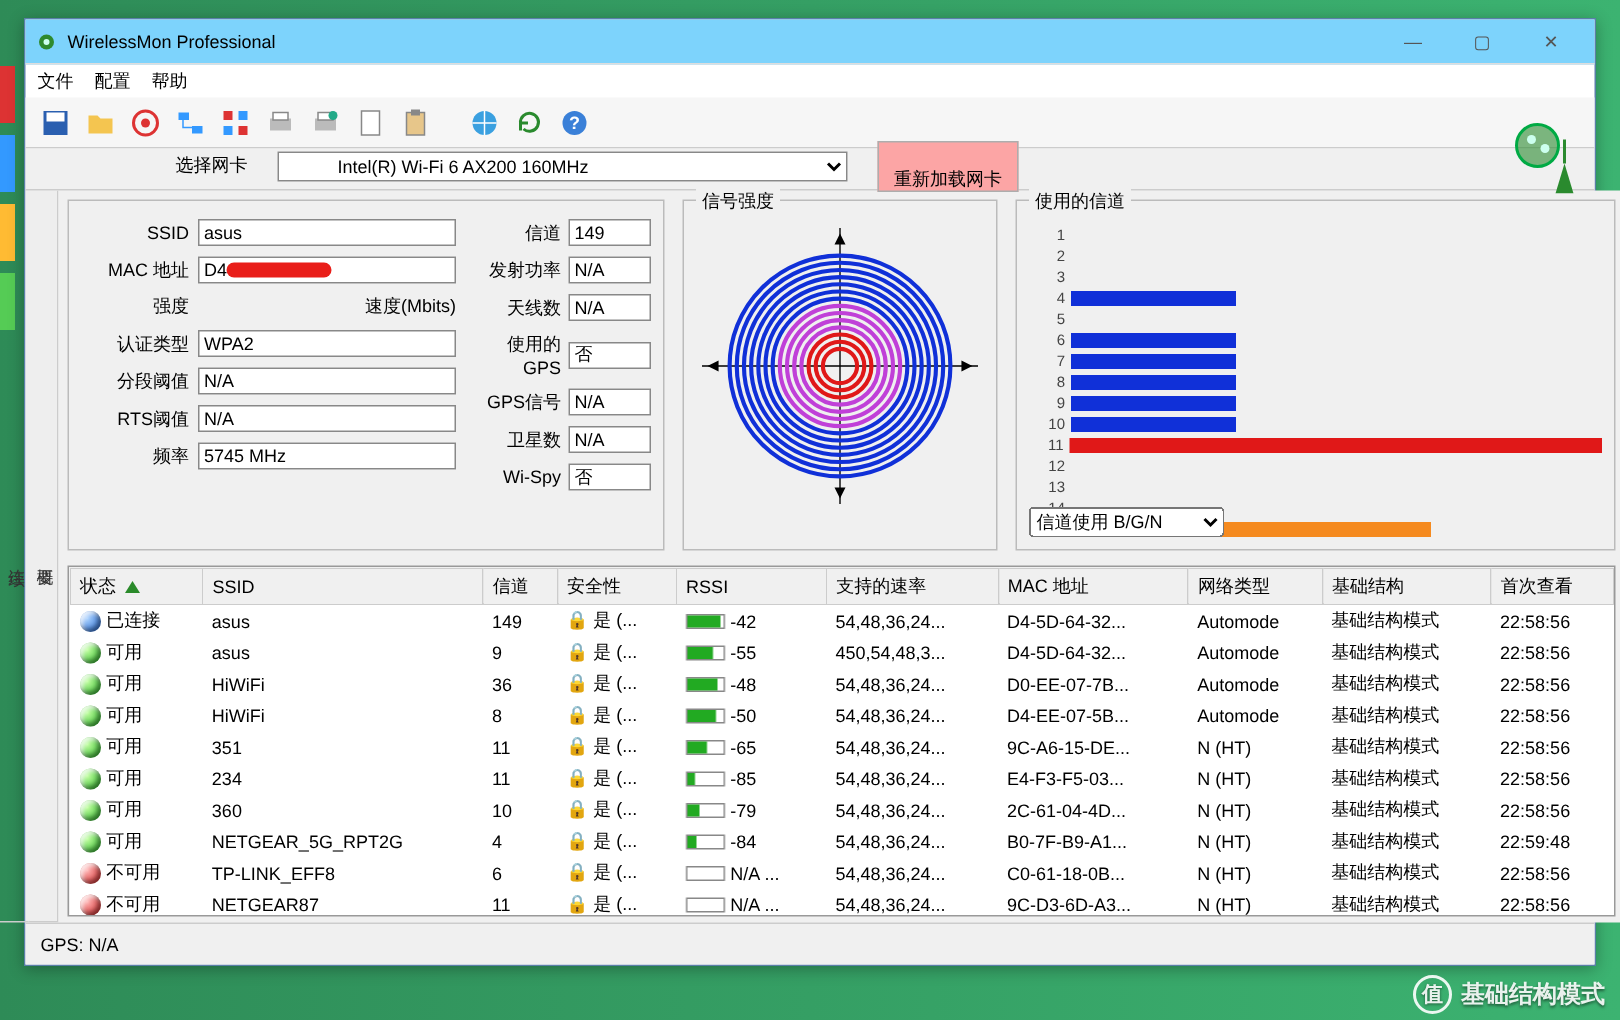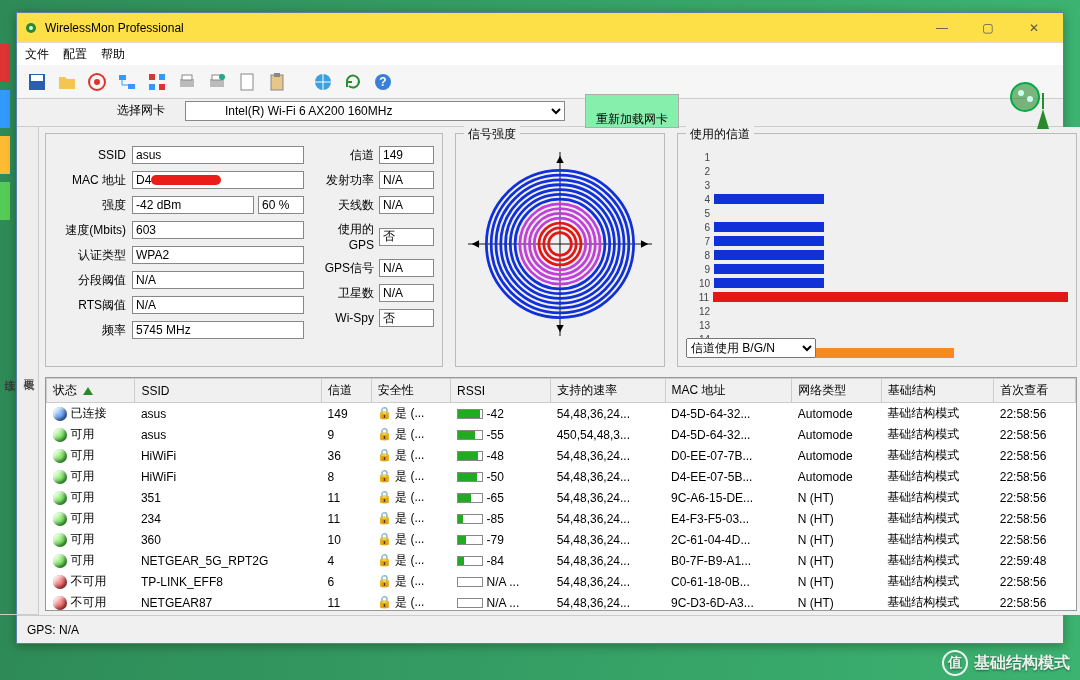--- a/index.html
+++ b/index.html
@@ -1,28 +1,28 @@
 <!DOCTYPE html>
 <html><head>
 <meta charset="utf-8">
 <style>
   * { box-sizing: border-box; }
   body { margin:0; font-family: Tahoma, "Microsoft YaHei", sans-serif; font-size:12px; background:linear-gradient(90deg,#2e8b57,#3cb371); width:1080px; height:680px; overflow:hidden; }
   .window { position:absolute; left:16px; top:12px; width:1048px; height:632px; background:#fff; border:1px solid #5a7fa8; box-shadow:0 2px 10px rgba(0,0,0,0.3); }
-  .titlebar { height:30px; background:#fde047; display:flex; align-items:center; padding:12px 6px; border-bottom:1px solid #ddd; }
+  .titlebar { height:30px; background:#7dd3fc; display:flex; align-items:center; padding:12px 6px; border-bottom:1px solid #ddd; }
   .titlebar .icon { width:16px; height:16px; margin-right:6px; }
   .titlebar .title { flex:1; font-size:12px; color:#000; }
   .titlebar .wbtn { width:46px; height:30px; display:flex; align-items:center; justify-content:center; color:#555; }
   .menubar { height:22px; display:flex; align-items:center; padding:0 8px; gap:14px; color:#000; }
   .toolbar { height:34px; display:flex; align-items:center; padding:2px 8px; gap:6px; border-bottom:1px solid #ccc; background:#f6f6f6; }
   .tbtn { width:24px; height:24px; border-radius:4px; display:flex; align-items:center; justify-content:center; }
   .row-adapter { height:28px; display:flex; align-items:center; padding:2px 8px 6px 100px; gap:20px; background:#f0f0f0; border-bottom:1px solid #ccc; position:relative; }
   .row-adapter .antenna { position:absolute; right:8px; top:-20px; }
   select.adapter { width:380px; height:20px; font-size:12px; background:#fff; border:1px solid #888;padding-left:35px; }
-  .btn { height:22px; padding:16px 10px; background:#86efac; border:1px solid #adadad; font-size:12px; }
+  .btn { height:22px; padding:16px 10px; background:#fca5a5; border:1px solid #adadad; font-size:12px; }
   .main { display:flex; height:calc(100% - 30px - 22px - 34px - 28px - 28px); }
   .vtabs { width:22px; background:#eee; border-right:1px solid #ccc; writing-mode:vertical-rl; text-orientation:upright; display:flex; flex-direction:column; }
   .vtab { flex:0 0 auto; padding:10px 2px; border-bottom:1px solid #ccc; font-size:11px; color:#333; text-align:center; }
   .content { flex:1; background:#f0f0f0; display:flex; flex-direction:column; }
   .top { display:flex; height:246px; }
   .group { border:1px solid #bbb; margin:6px; background:#f0f0f0; position:relative; }
   .group .cap { position:absolute; top:-8px; left:8px; background:#f0f0f0; padding:0 4px; font-size:12px; }
   .g1 { width:398px; height:234px; padding:12px 8px 8px 8px; }
   .lbl { text-align:right; font-size:12px; }
   .inp { height:18px; border:1px solid #888; background:#fff; padding:0 3px; font-size:12px; display:flex; align-items:center; overflow:hidden; white-space:nowrap; }
@@ -185,26 +185,21 @@
 
         <div class="group g1">
           <div style="display:flex; gap:12px;">
             <div style="flex:1;">
               <div style="display:grid; grid-template-columns:72px 1fr; gap:7px 6px; align-items:center;">
                 <span class="lbl">SSID</span>
                 <div class="inp">asus</div>
                 <span class="lbl">MAC 地址</span>
                 <div class="inp inpred">D4-5D- - - - -74</div>
                 <span class="lbl">强度</span>
-                <div style="display:flex; gap:4px;">
-                  <div class="inp" style="flex:1">-42 dBm</div>
-                  <div class="inp" style="width:46px">60 %</div>
-                </div>
                 <span class="lbl">速度(Mbits)</span>
-                <div class="inp">603</div>
                 <span class="lbl">认证类型</span>
                 <div class="inp">WPA2</div>
                 <span class="lbl">分段阈值</span>
                 <div class="inp">N/A</div>
                 <span class="lbl">RTS阈值</span>
                 <div class="inp">N/A</div>
                 <span class="lbl">频率</span>
                 <div class="inp">5745 MHz</div>
               </div>
             </div>

